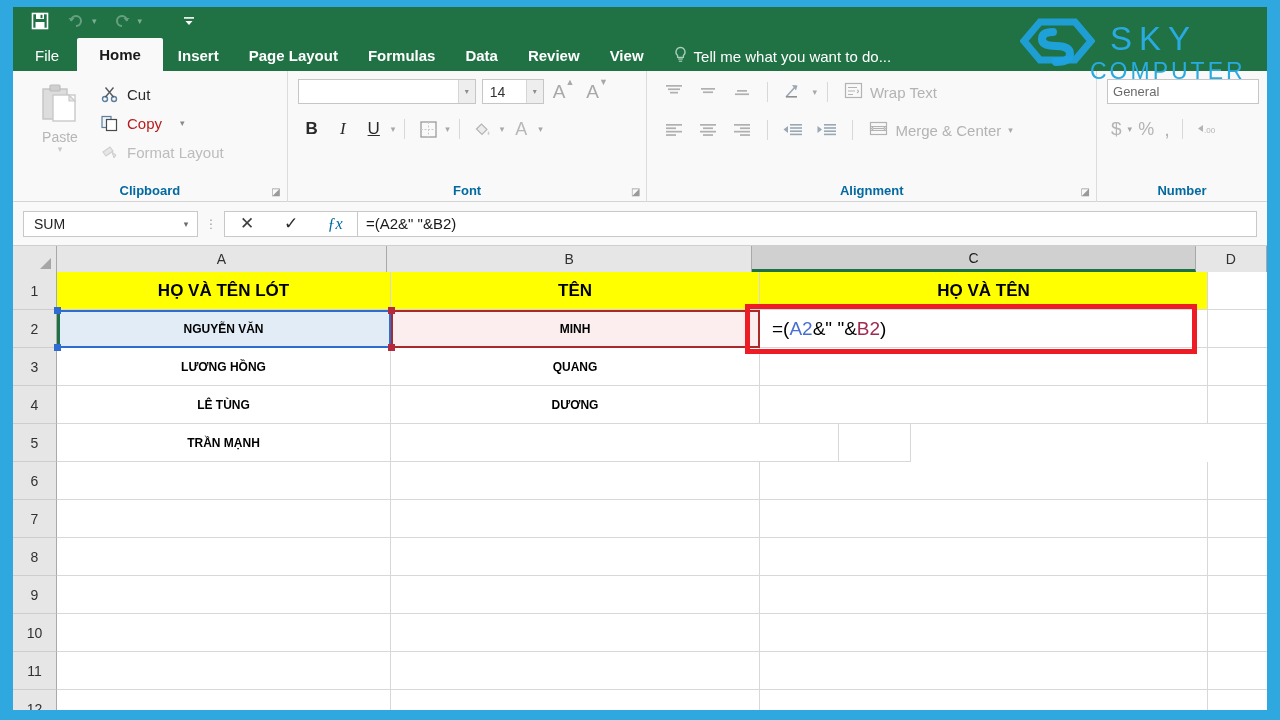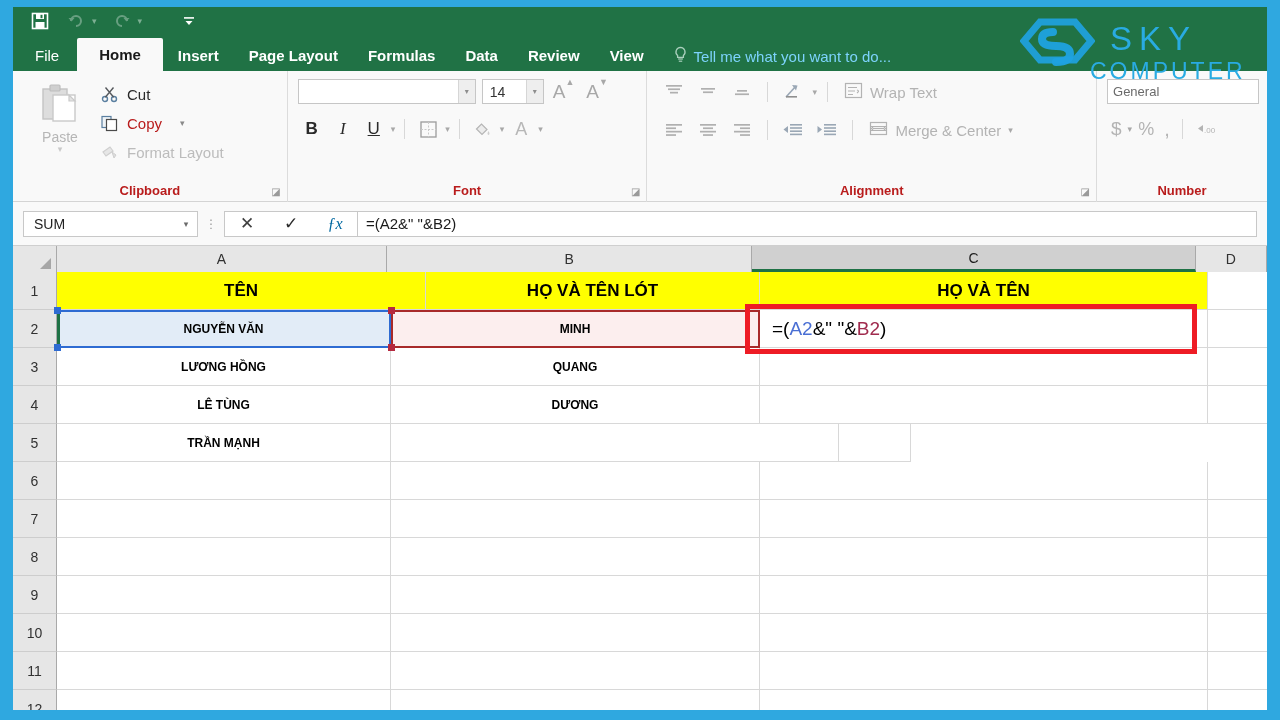--- a/index.html
+++ b/index.html
@@ -42,34 +42,34 @@
     color:#ffffff; font-size:15px; font-weight:bold;
     white-space:nowrap;
   }
   .tab.active {
     background:#f9f9f9; color:#1a1a1a; border-radius:2px 2px 0 0;
     height:33px; line-height:33px; padding:0 22px;
   }
   .tab.file { padding:0 18px 6px 22px; font-weight:normal; font-size:15px; }
   .tellme {
     display:flex; align-items:center; gap:6px;
-    color:#7dd3fc; font-size:15px; height:30px; padding:0 14px; white-space:nowrap;
+    color:#ffffff; font-size:15px; height:30px; padding:0 14px; white-space:nowrap;
   }
   .bulb { font-size:15px; }
 
   
   .ribbon {
     position:absolute; left:13px; top:71px; width:1254px; height:131px;
     background:#f9f9f9; border-bottom:1px solid #d4d4d4;
     display:flex;
   }
   .rgroup { position:relative; height:131px; border-right:1px solid #dcdcdc; }
   .rgroup-label {
     position:absolute; bottom:4px; left:0; right:0; text-align:center;
-    font-size:13px; color:#b91c1c; font-weight:bold;
+    font-size:13px; color:#0369a1; font-weight:bold;
   }
   .rgroup-launch { position:absolute; bottom:5px; right:6px; font-size:10px; color:#9a9a9a; }
 
   
   .g-clip { width:275px; padding:6px 0 0 8px; }
   .clip-inner { display:flex; }
   .paste-col { width:78px; display:flex; flex-direction:column; align-items:center; padding-top:4px; }
   .paste-ico { width:46px; height:46px; position:relative; }
   .paste-label { font-size:14px; color:#b6b6b6; margin-top:2px; }
   .paste-caret { font-size:9px; color:#c9c9c9; line-height:8px; }
@@ -543,22 +543,22 @@
       <div class="rh">8</div>
       <div class="rh">9</div>
       <div class="rh">10</div>
       <div class="rh">11</div>
       <div class="rh">12</div>
     </div>
 
     <div class="cells">
 
       <div class="row">
+        <div class="cell hdrrow" style="width:334px">HỌ VÀ TÊN LÓT</div>
         <div class="cell hdrrow" style="width:369px">TÊN</div>
-        <div class="cell hdrrow" style="width:334px">HỌ VÀ TÊN LÓT</div>
         <div class="cell hdrrow" style="width:448px">HỌ VÀ TÊN</div>
         <div class="cell" style="width:72px"></div>
       </div>
 
       <div class="row">
         <div class="cell a2" style="width:334px">NGUYỄN VĂN</div>
         <div class="cell b2" style="width:369px">MINH</div>
         <div class="cell c2" style="width:448px">
           <span class="f-eq">=(</span>
             <span class="f-a2">A2</span>

